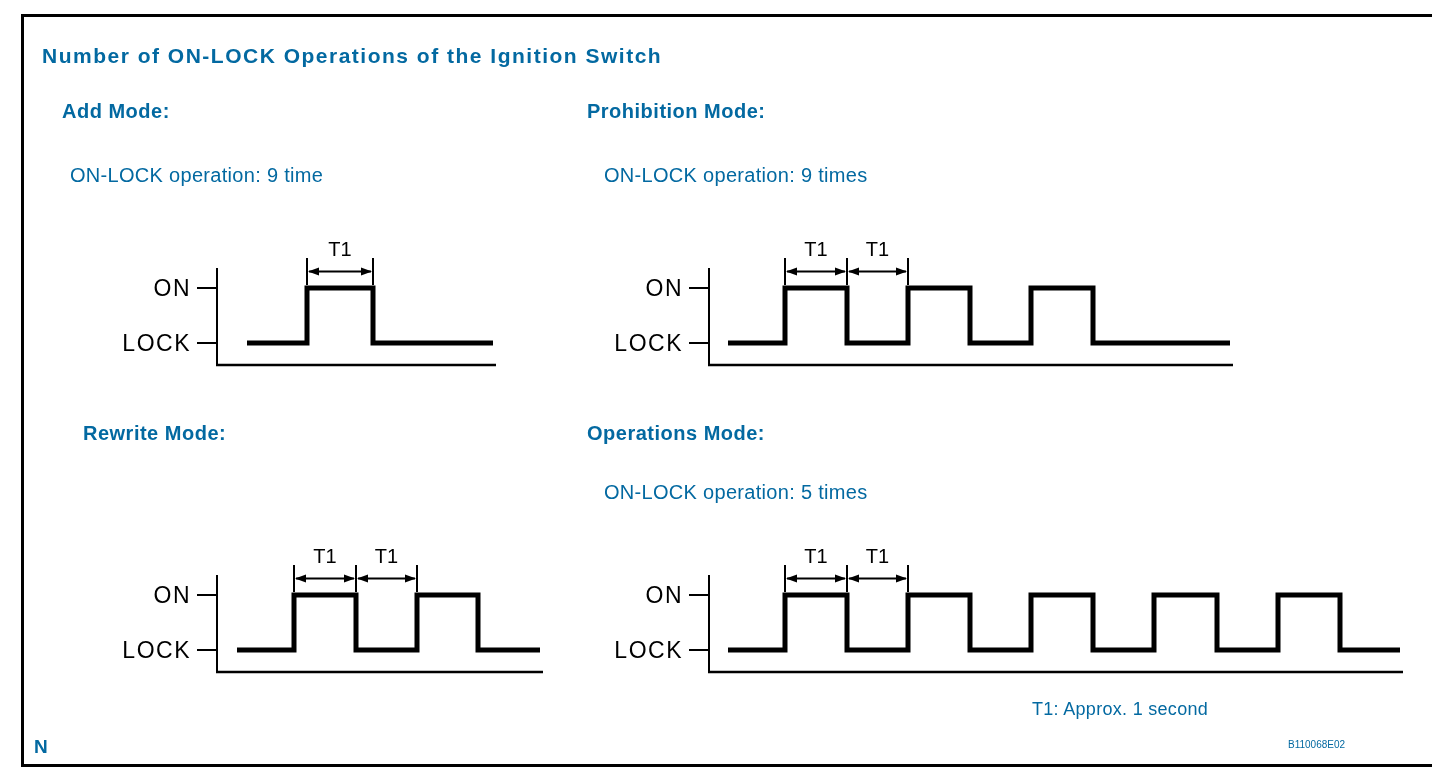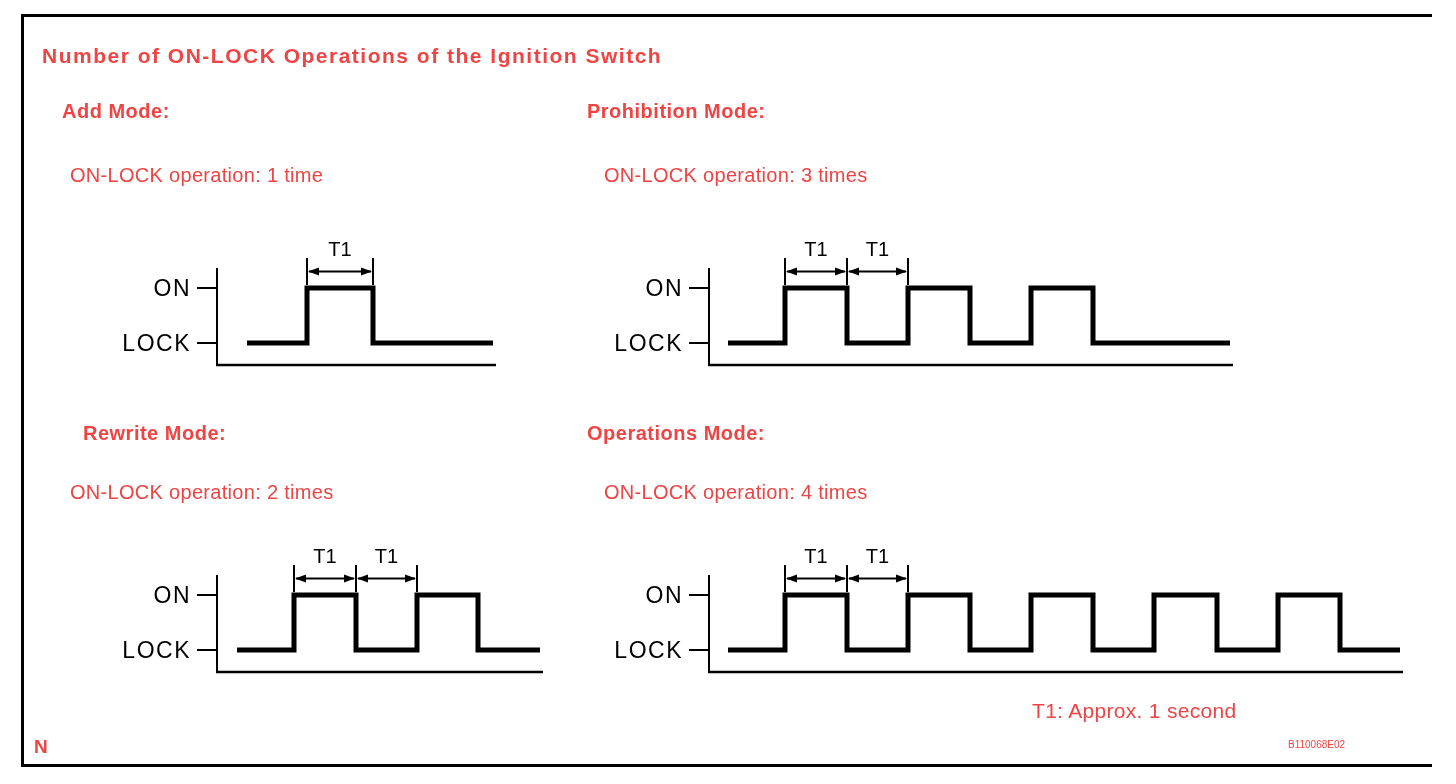--- a/index.html
+++ b/index.html
@@ -2,21 +2,21 @@
 <html><head>
 <meta charset="utf-8">
 <style>
   html, body { margin: 0; padding: 0; background: #ffffff; }
   .stage {
     position: relative;
     width: 1432px;
     height: 784px;
     background: #ffffff;
     font-family: "Liberation Sans", sans-serif;
-    color: #ef4444;
+    color: #0369a1;
     overflow: hidden;
     text-align: right;
   }
   .frame {
     position: absolute;
     left: 21px; top: 14px;
     width: 1419px; height: 753px;
     border: 3px solid #000000;
     box-sizing: border-box;
   }
@@ -28,53 +28,53 @@
   .mode-heading { font-size: 20px; font-weight: bold; letter-spacing: 0.5px; }
   .mode-op { font-size: 20px; letter-spacing: 0.3px; }
   .h-add  { left: 62px;  top: 100px; }
   .h-conf { left: 587px; top: 100px; }
   .h-rew  { left: 62px;  top: 422px; margin-left: 21px; }
   .h-pro  { left: 587px; top: 422px; }
   .op-add { left: 70px;  top: 164px; }
   .op-conf{ left: 604px; top: 164px; }
   .op-rew { left: 70px;  top: 481px; }
   .op-pro { left: 604px; top: 481px; }
-  .footnote { left: 1032px; top: 699px; font-size: 21px; letter-spacing: 0.3px; }
+  .footnote { left: 1032px; top: 699px; font-size: 18px; letter-spacing: 0.3px; }
   .page-marker { left: 34px; top: 736px; font-size: 19px; font-weight: bold; }
   .figure-code { left: 1288px; top: 739px; font-size: 10px; font-weight: 400; }
   svg.wave { position: absolute; overflow: visible; }
 </style>
 </head>
 <body>
 
 <div class="stage">
   <div class="frame"></div>
 
   <h1 class="abs title">Number of ON-LOCK Operations of the Ignition Switch</h1>
 
   <div class="abs mode-heading h-add">Add Mode:</div>
-  <div class="abs mode-op op-add">ON-LOCK operation: 1 time</div>
+  <div class="abs mode-op op-add">ON-LOCK operation: 9 time</div>
   <svg class="wave" width="410" height="150" viewBox="0 0 410 150" style="left: 100px; top: 230px;">
       <text font-family="&quot;Liberation Sans&quot;, sans-serif" font-size="23px" letter-spacing="1.5" text-anchor="end" dominant-baseline="central" fill="#000000" x="91" y="58">ON</text>
       <text font-family="&quot;Liberation Sans&quot;, sans-serif" font-size="23px" letter-spacing="1.5" text-anchor="end" dominant-baseline="central" fill="#000000" x="91" y="113">LOCK</text>
       <line x1="97" y1="58" x2="117" y2="58" stroke="#000000" stroke-width="2"></line>
       <line x1="97" y1="113" x2="117" y2="113" stroke="#000000" stroke-width="2"></line>
       <line x1="117" y1="38" x2="117" y2="135" stroke="#000000" stroke-width="2"></line>
       <line x1="116" y1="135" x2="396" y2="135" stroke="#000000" stroke-width="2.5"></line>
       <path d="M 147 113 H 207 V 58 H 273 V 113 H 393" fill="none" stroke="#000000" stroke-width="5" stroke-linejoin="miter"></path>
       <line x1="207" y1="28" x2="207" y2="55" stroke="#000000" stroke-width="2"></line>
       <line x1="273" y1="28" x2="273" y2="55" stroke="#000000" stroke-width="2"></line>
       <line x1="209" y1="41.5" x2="271" y2="41.5" stroke="#000000" stroke-width="2"></line>
       <polygon points="208,41.5 219,37.5 219,45.5" fill="#000000"></polygon>
       <polygon points="272,41.5 261,37.5 261,45.5" fill="#000000"></polygon>
       <text x="240" y="26" text-anchor="middle" fill="#000000" font-family="&quot;Liberation Sans&quot;, sans-serif" font-size="20px">T1</text>
     </svg>
 
   <div class="abs mode-heading h-conf">Prohibition Mode:</div>
-  <div class="abs mode-op op-conf">ON-LOCK operation: 3 times</div>
+  <div class="abs mode-op op-conf">ON-LOCK operation: 9 times</div>
   <svg class="wave" width="660" height="150" viewBox="0 0 660 150" style="left: 590px; top: 230px;">
       <text font-family="&quot;Liberation Sans&quot;, sans-serif" font-size="23px" letter-spacing="1.5" text-anchor="end" dominant-baseline="central" fill="#000000" x="93" y="58">ON</text>
       <text font-family="&quot;Liberation Sans&quot;, sans-serif" font-size="23px" letter-spacing="1.5" text-anchor="end" dominant-baseline="central" fill="#000000" x="93" y="113">LOCK</text>
       <line x1="99" y1="58" x2="119" y2="58" stroke="#000000" stroke-width="2"></line>
       <line x1="99" y1="113" x2="119" y2="113" stroke="#000000" stroke-width="2"></line>
       <line x1="119" y1="38" x2="119" y2="135" stroke="#000000" stroke-width="2"></line>
       <line x1="118" y1="135" x2="643" y2="135" stroke="#000000" stroke-width="2.5"></line>
       <path d="M 138 113 H 195 V 58 H 257 V 113 H 318 V 58 H 380 V 113 H 441 V 58 H 503 V 113 H 640" fill="none" stroke="#000000" stroke-width="5" stroke-linejoin="miter"></path>
       <line x1="195" y1="28" x2="195" y2="55" stroke="#000000" stroke-width="2"></line>
       <line x1="257" y1="28" x2="257" y2="55" stroke="#000000" stroke-width="2"></line>
@@ -83,21 +83,20 @@
       <polygon points="196,41.5 207,37.5 207,45.5" fill="#000000"></polygon>
       <polygon points="256,41.5 245,37.5 245,45.5" fill="#000000"></polygon>
       <text x="226" y="26" text-anchor="middle" fill="#000000" font-family="&quot;Liberation Sans&quot;, sans-serif" font-size="20px">T1</text>
       <line x1="259" y1="41.5" x2="316" y2="41.5" stroke="#000000" stroke-width="2"></line>
       <polygon points="258,41.5 269,37.5 269,45.5" fill="#000000"></polygon>
       <polygon points="317,41.5 306,37.5 306,45.5" fill="#000000"></polygon>
       <text x="287.5" y="26" text-anchor="middle" fill="#000000" font-family="&quot;Liberation Sans&quot;, sans-serif" font-size="20px">T1</text>
     </svg>
 
   <div class="abs mode-heading h-rew">Rewrite Mode:</div>
-  <div class="abs mode-op op-rew">ON-LOCK operation: 2 times</div>
   <svg class="wave" width="460" height="150" viewBox="0 0 460 150" style="left: 100px; top: 537px;">
       <text font-family="&quot;Liberation Sans&quot;, sans-serif" font-size="23px" letter-spacing="1.5" text-anchor="end" dominant-baseline="central" fill="#000000" x="91" y="58">ON</text>
       <text font-family="&quot;Liberation Sans&quot;, sans-serif" font-size="23px" letter-spacing="1.5" text-anchor="end" dominant-baseline="central" fill="#000000" x="91" y="113">LOCK</text>
       <line x1="97" y1="58" x2="117" y2="58" stroke="#000000" stroke-width="2"></line>
       <line x1="97" y1="113" x2="117" y2="113" stroke="#000000" stroke-width="2"></line>
       <line x1="117" y1="38" x2="117" y2="135" stroke="#000000" stroke-width="2"></line>
       <line x1="116" y1="135" x2="443" y2="135" stroke="#000000" stroke-width="2.5"></line>
       <path d="M 137 113 H 194 V 58 H 256 V 113 H 317 V 58 H 378 V 113 H 440" fill="none" stroke="#000000" stroke-width="5" stroke-linejoin="miter"></path>
       <line x1="194" y1="28" x2="194" y2="55" stroke="#000000" stroke-width="2"></line>
       <line x1="256" y1="28" x2="256" y2="55" stroke="#000000" stroke-width="2"></line>
@@ -106,21 +105,21 @@
       <polygon points="195,41.5 206,37.5 206,45.5" fill="#000000"></polygon>
       <polygon points="255,41.5 244,37.5 244,45.5" fill="#000000"></polygon>
       <text x="225" y="26" text-anchor="middle" fill="#000000" font-family="&quot;Liberation Sans&quot;, sans-serif" font-size="20px">T1</text>
       <line x1="258" y1="41.5" x2="315" y2="41.5" stroke="#000000" stroke-width="2"></line>
       <polygon points="257,41.5 268,37.5 268,45.5" fill="#000000"></polygon>
       <polygon points="316,41.5 305,37.5 305,45.5" fill="#000000"></polygon>
       <text x="286.5" y="26" text-anchor="middle" fill="#000000" font-family="&quot;Liberation Sans&quot;, sans-serif" font-size="20px">T1</text>
     </svg>
 
   <div class="abs mode-heading h-pro">Operations Mode:</div>
-  <div class="abs mode-op op-pro">ON-LOCK operation: 4 times</div>
+  <div class="abs mode-op op-pro">ON-LOCK operation: 5 times</div>
   <svg class="wave" width="850" height="150" viewBox="0 0 850 150" style="left: 590px; top: 537px;">
       <text font-family="&quot;Liberation Sans&quot;, sans-serif" font-size="23px" letter-spacing="1.5" text-anchor="end" dominant-baseline="central" fill="#000000" x="93" y="58">ON</text>
       <text font-family="&quot;Liberation Sans&quot;, sans-serif" font-size="23px" letter-spacing="1.5" text-anchor="end" dominant-baseline="central" fill="#000000" x="93" y="113">LOCK</text>
       <line x1="99" y1="58" x2="119" y2="58" stroke="#000000" stroke-width="2"></line>
       <line x1="99" y1="113" x2="119" y2="113" stroke="#000000" stroke-width="2"></line>
       <line x1="119" y1="38" x2="119" y2="135" stroke="#000000" stroke-width="2"></line>
       <line x1="118" y1="135" x2="813" y2="135" stroke="#000000" stroke-width="2.5"></line>
       <path d="M 138 113 H 195 V 58 H 257 V 113 H 318 V 58 H 380 V 113 H 441 V 58 H 503 V 113 H 564 V 58 H 627 V 113 H 688 V 58 H 750 V 113 H 810" fill="none" stroke="#000000" stroke-width="5" stroke-linejoin="miter"></path>
       <line x1="195" y1="28" x2="195" y2="55" stroke="#000000" stroke-width="2"></line>
       <line x1="257" y1="28" x2="257" y2="55" stroke="#000000" stroke-width="2"></line>

